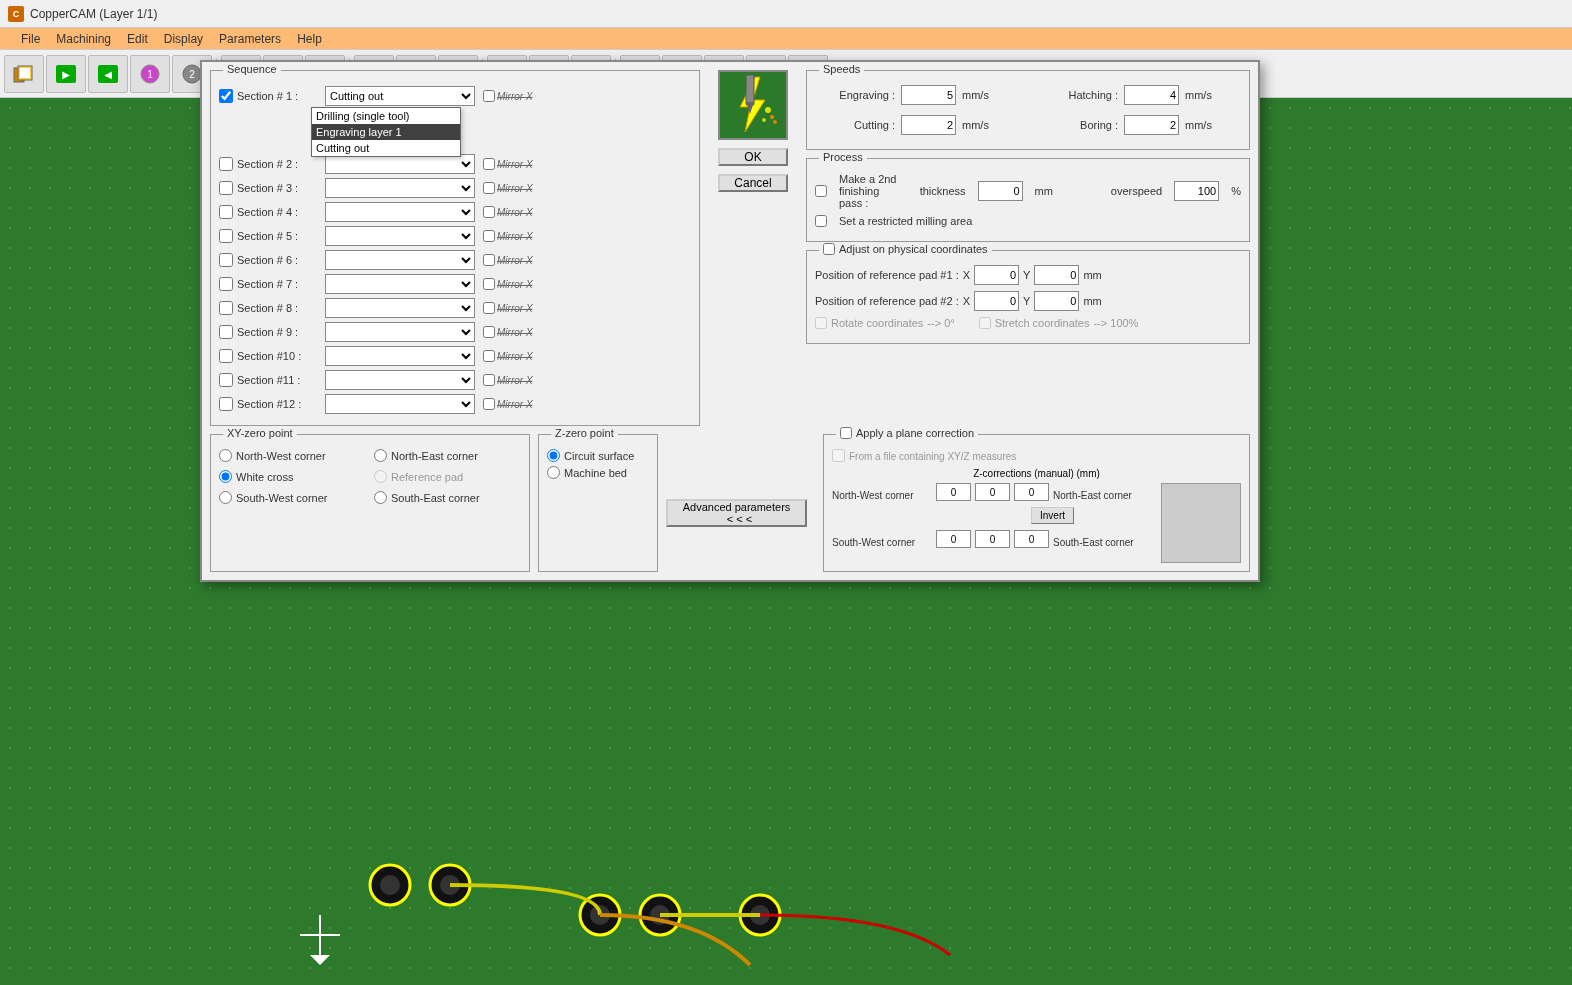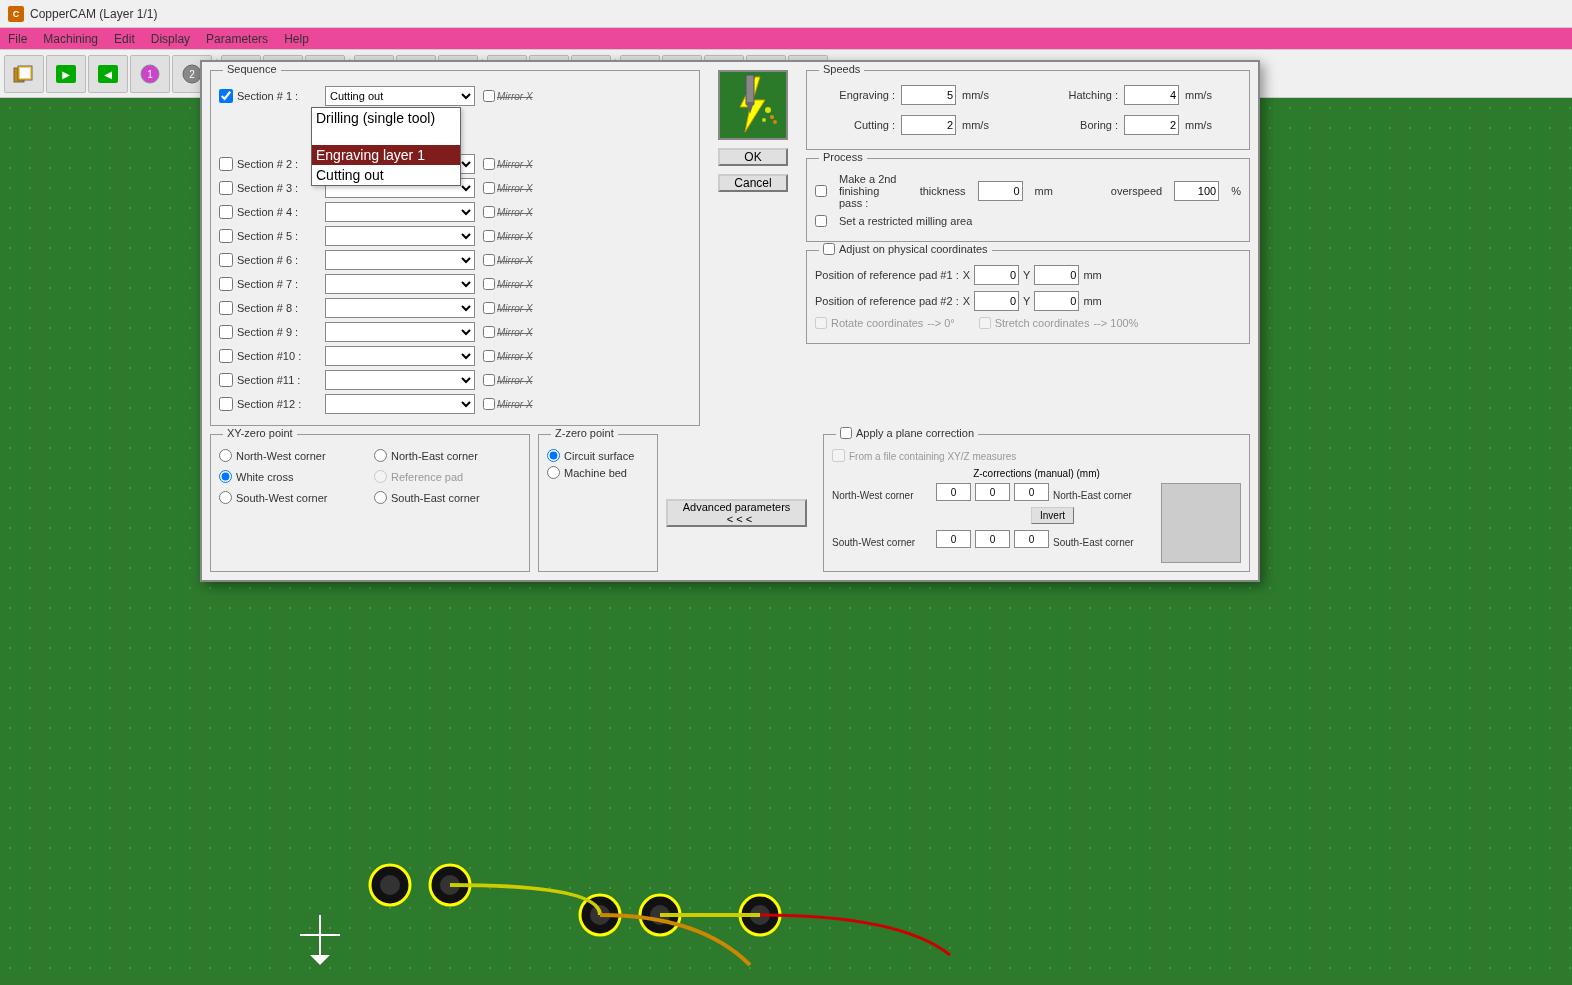--- a/index.html
+++ b/index.html
@@ -37,25 +37,25 @@
       font-size: 9px;
       font-weight: bold;
     }
     .title-text {
       font-size: 12px;
       color: #333;
     }
 
     
     .menu-bar {
-      background: #ec4899;
+      background: #fdba74;
       height: 22px;
       display: flex;
       align-items: center;
-      padding: 0 0;
+      padding: 0 13px;
       border-bottom: 1px solid #ccc;
       position: relative;
       z-index: 100;
     }
     .menu-item {
       padding: 2px 8px;
       font-size: 12px;
       color: #333;
       cursor: pointer;
     }
@@ -233,24 +233,24 @@
       left: 102px;
       top: 18px;
       width: 150px;
       background: white;
       border: 1px solid #666;
       z-index: 300;
       box-shadow: 2px 2px 4px rgba(0,0,0,0.2);
     }
     .dropdown-item {
       padding: 2px 4px;
-      font-size: 14px;
+      font-size: 11px;
       cursor: pointer;
     }
-    .dropdown-item.selected { background: #7f1d1d; color: white; margin-top: 17px; }
+    .dropdown-item.selected { background: #404040; color: white; }
 
     
     .middle-panel {
       display: flex;
       flex-direction: column;
       align-items: center;
       flex: 0 0 90px;
       gap: 8px;
     }
     .tool-image {

